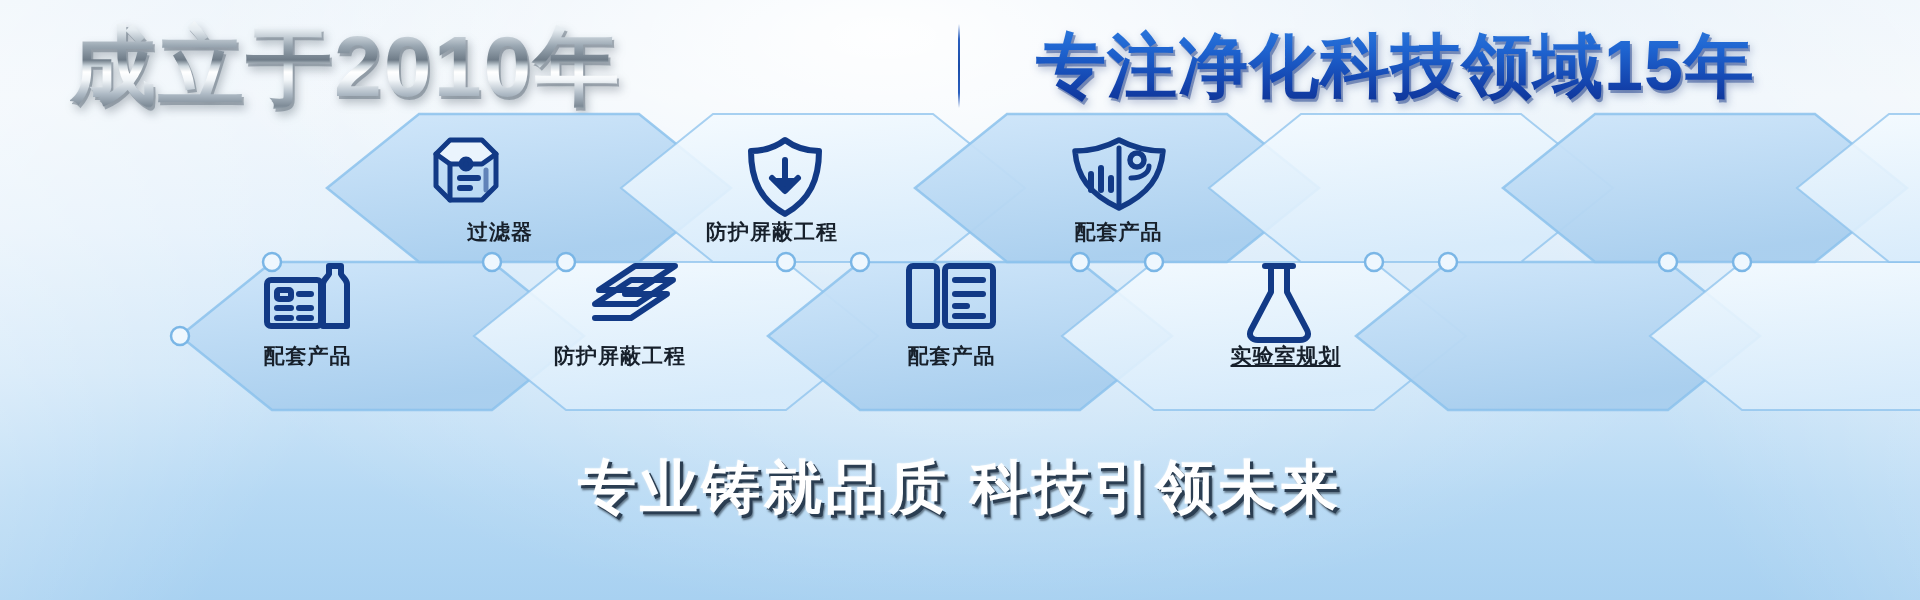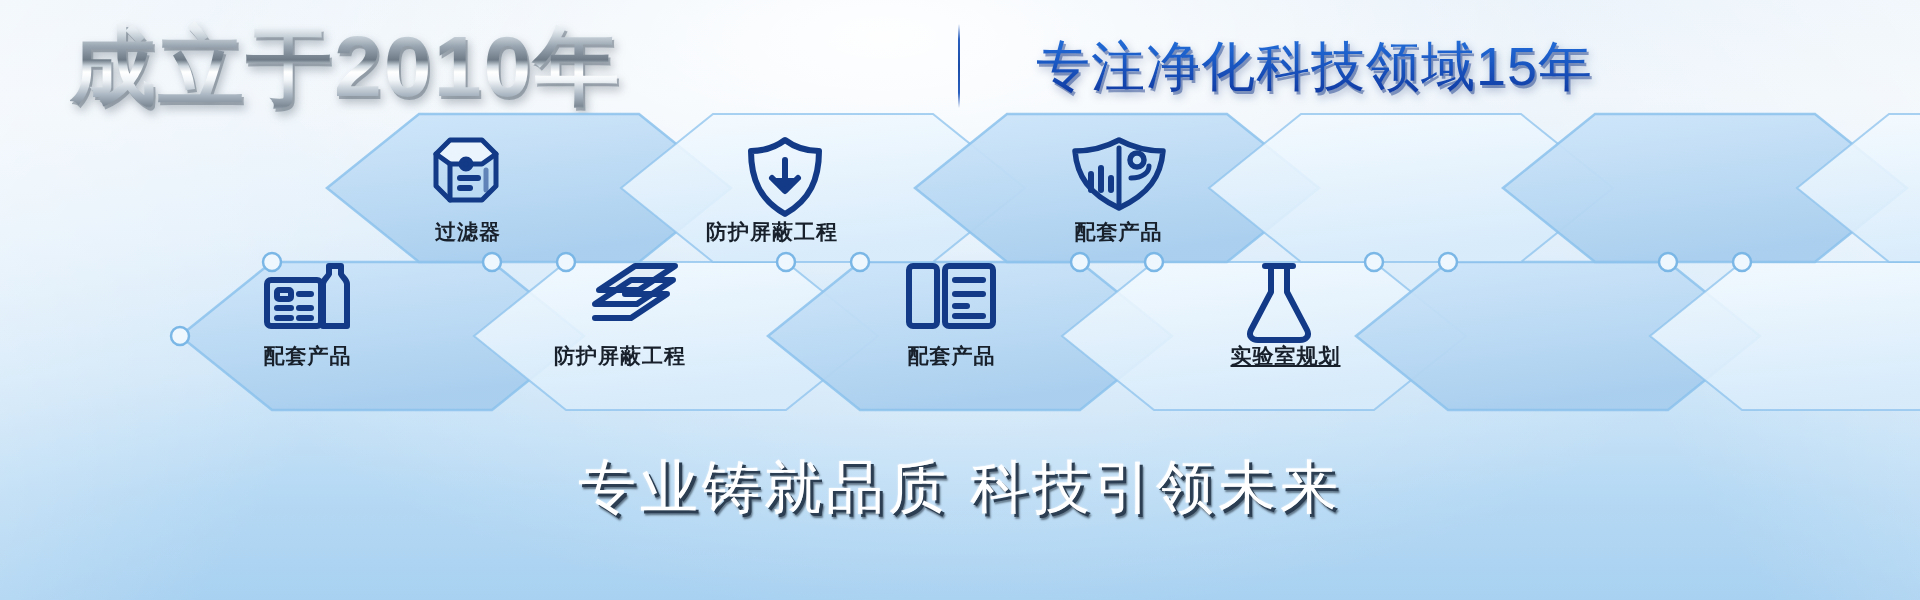--- a/index.html
+++ b/index.html
@@ -43,21 +43,21 @@
     font-size:86px;font-weight:bold;letter-spacing:2px;line-height:100px;
     white-space:nowrap;color:#8e9aa6;z-index:-1;
     text-shadow:3px 4px 0 #7c8894, 5px 7px 10px rgba(50,65,80,.35);
   }
   #headline-divider{
     position:absolute;left:958px;top:24px;width:2px;height:84px;
     background:linear-gradient(180deg, rgba(26,76,168,0) 0%, #2a5fbf 18%, #1a4ca8 50%, #2a5fbf 82%, rgba(26,76,168,0) 100%);
   }
   #headline-right{
     position:absolute;left:1036px;top:18px;height:96px;
-    font-size:54px;font-weight:normal;letter-spacing:1px;line-height:96px;
+    font-size:70px;font-weight:bold;letter-spacing:1px;line-height:96px;
     white-space:nowrap;
     background:linear-gradient(180deg,#2f7ee0 0%, #1e63cf 34%, #123fa8 74%, #0d2f8c 100%);
     -webkit-background-clip:text;background-clip:text;
     color:transparent;-webkit-text-fill-color:transparent;
     filter:drop-shadow(2px 3px 0 rgba(14,48,130,.45)) drop-shadow(2px 4px 4px rgba(10,40,110,.3));
   }
 
   
   #honeycomb{position:absolute;left:0;top:112px;width:1920px;height:330px;}
   #honeycomb svg{position:absolute;left:0;top:0;}
@@ -65,21 +65,21 @@
   .cell-label{
     position:absolute;text-align:center;white-space:nowrap;
     font-size:21px;font-weight:bold;color:#17202b;letter-spacing:1px;
   }
   .cell-icon{position:absolute;}
 
   
   #slogan{
     position:absolute;left:0;top:432px;width:1920px;height:110px;
     text-align:center;line-height:110px;
-    font-size:58px;font-weight:normal;letter-spacing:4px;color:#ffffff;
+    font-size:58px;font-weight:bold;letter-spacing:4px;color:#ffffff;
     text-shadow:
        3px 3px 0 #2b3e52,
        4px 5px 2px rgba(22,34,48,.55),
        0 0 2px rgba(255,255,255,.8);
   }
 </style>
 </head>
 <body>
 
 <div id="banner">
@@ -146,21 +146,21 @@
     <svg width="92" height="78" viewBox="0 0 92 78" fill="none" stroke="#123a86" stroke-width="5" stroke-linejoin="round" stroke-linecap="round">
       <path d="M16 20 L30 6 L62 6 L76 20 L62 30 L30 30 Z" fill="#eaf4fd"></path>
       <path d="M16 20 L16 52 L30 66 L62 66 L76 52 L76 20"></path>
       <path d="M30 30 L30 66"></path>
       <circle cx="46" cy="30" r="5" fill="#123a86"></circle>
       <path d="M40 44 H58" stroke-width="6"></path>
       <path d="M40 54 H50" stroke-width="6"></path>
       <path d="M66 36 L66 56" stroke-width="5" opacity="0.55"></path>
     </svg>
         </div>
-        <div class="cell-label" style="left: 403px; top: 106px; width: 130px;">过滤器</div>
+        <div class="cell-label" style="left: 403px; top: 106px; width: 130px; text-align: right;">过滤器</div>
         <div class="cell-icon" style="left: 742px; top: 22px;">
     <svg width="86" height="86" viewBox="0 0 86 86" fill="none" stroke="#123a86" stroke-width="6" stroke-linejoin="round" stroke-linecap="round">
       <path d="M43 6 C31 15 19 17 9 17 C9 45 18 66 43 80 C68 66 77 45 77 17 C67 17 55 15 43 6 Z"></path>
       <path d="M43 26 L43 54"></path>
       <path d="M30 44 L43 57 L56 44" fill="#123a86"></path>
     </svg>
         </div>
         <div class="cell-label" style="left: 677px; top: 106px; width: 190px;">防护屏蔽工程</div>
         <div class="cell-icon" style="left: 1069px; top: 22px;">
     <svg width="100" height="80" viewBox="0 0 100 80" fill="none" stroke="#123a86" stroke-width="5.5" stroke-linejoin="round" stroke-linecap="round">

